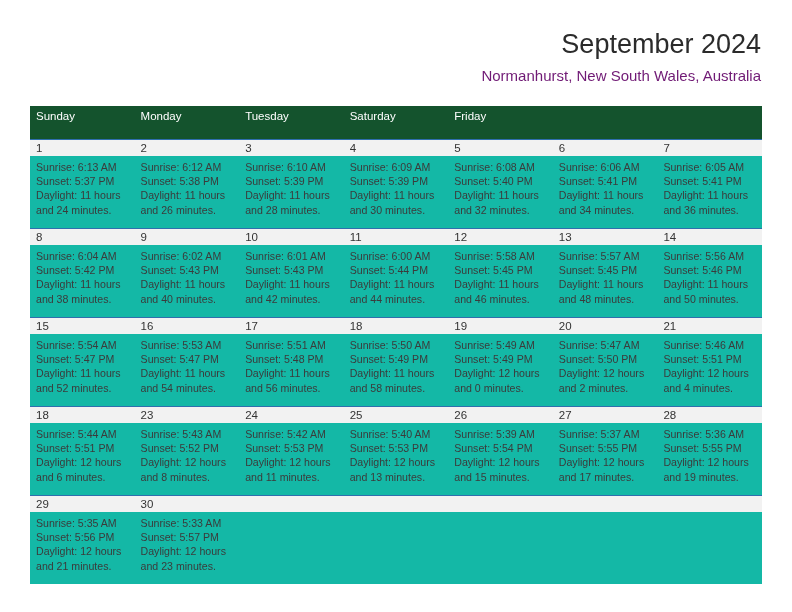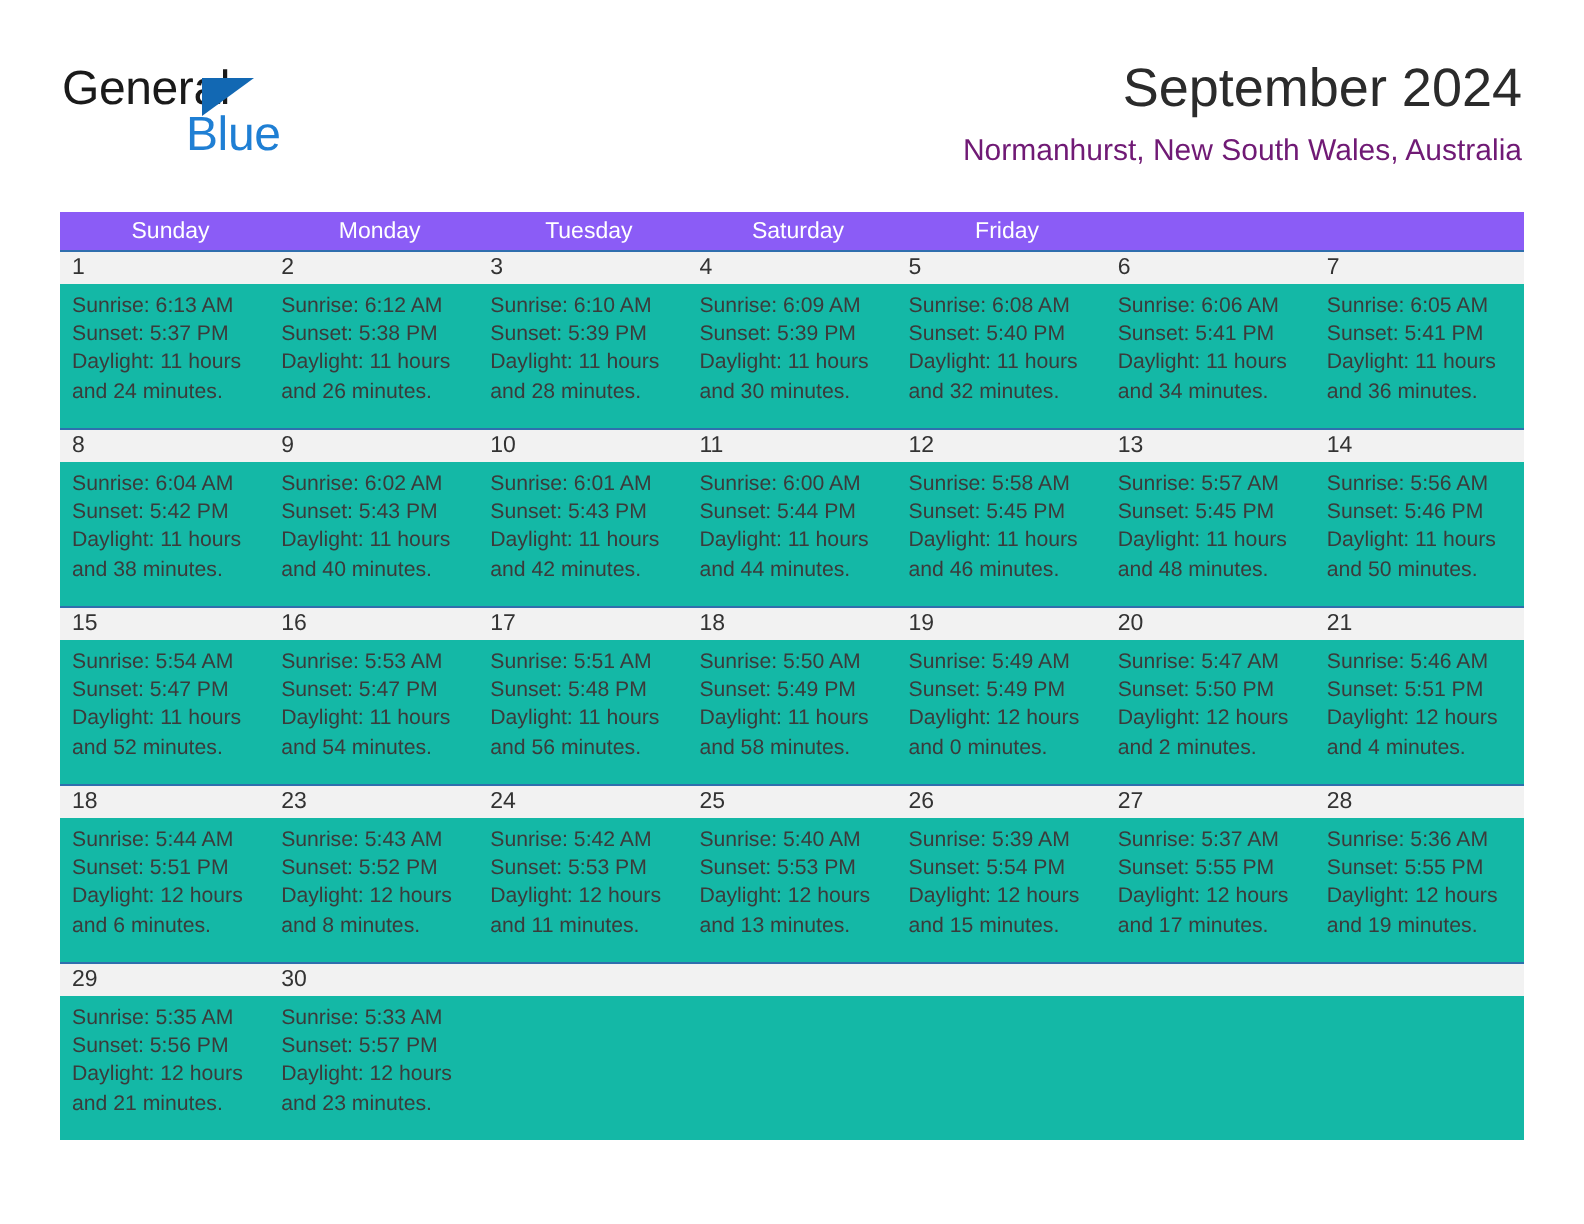--- a/index.html
+++ b/index.html
@@ -92,23 +92,22 @@
   
   .calendar {
     position: absolute;
     left: 30px;
     top: 106px;
     width: 732px;
   }
 
   .dow-row {
     display: flex;
-    background: #8b5cf6;
-    height: 19px;
-    text-align: center;
+    background: #14532d;
+    height: 33px;
   }
   .dow-cell {
     flex: 0 0 104.57px;
     width: 104.57px;
     box-sizing: border-box;
     padding: 2px 0 0 6px;
     color: #ffffff;
     font-size: 11.5px;
     line-height: 16px;
     white-space: nowrap;
@@ -157,25 +156,20 @@
     overflow: hidden;
   }
 </style>
 </head>
 <body>
 
 <div class="page">
 
   <div class="header">
 
-    <div class="brand">
-      <span class="brand-general">General</span>
-      <span class="brand-tri"></span>
-      <span class="brand-blue">Blue</span>
-    </div>
 
     <div class="title-block">
       <div class="cal-title">September 2024</div>
       <div class="cal-subtitle">Normanhurst, New South Wales, Australia</div>
     </div>
 
   </div>
 
   <div class="calendar">
 

